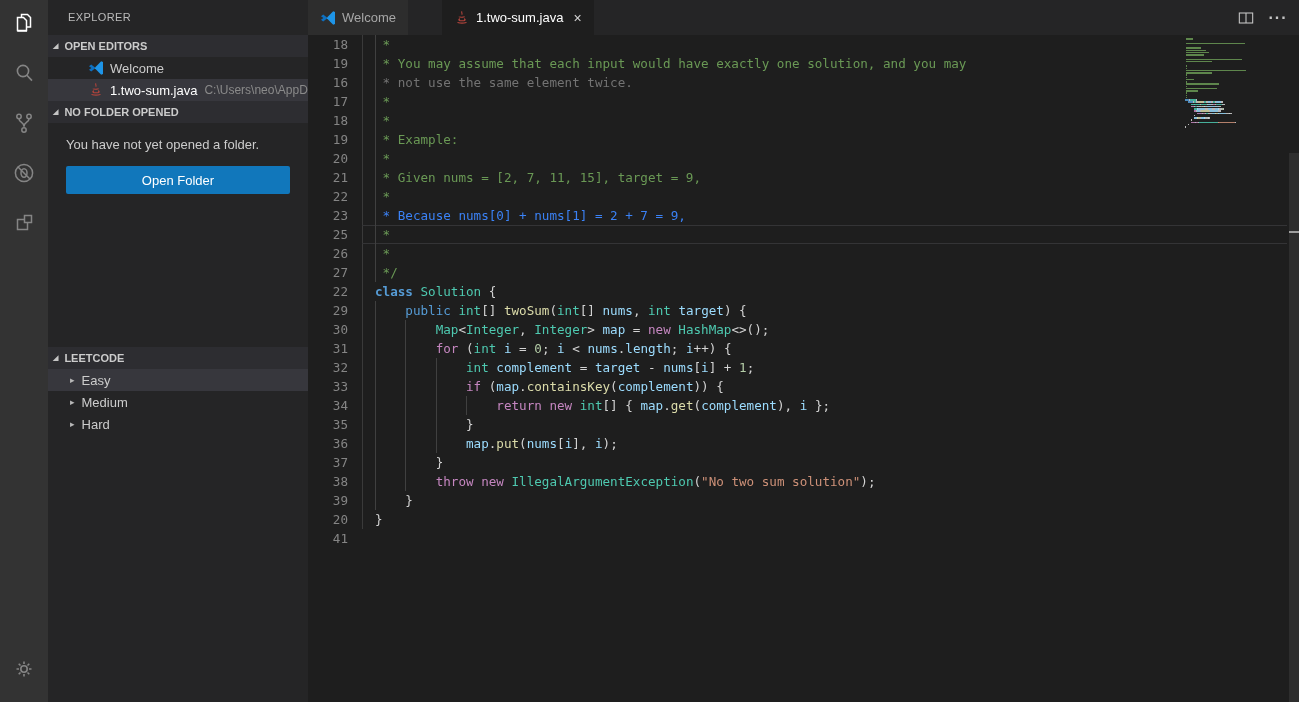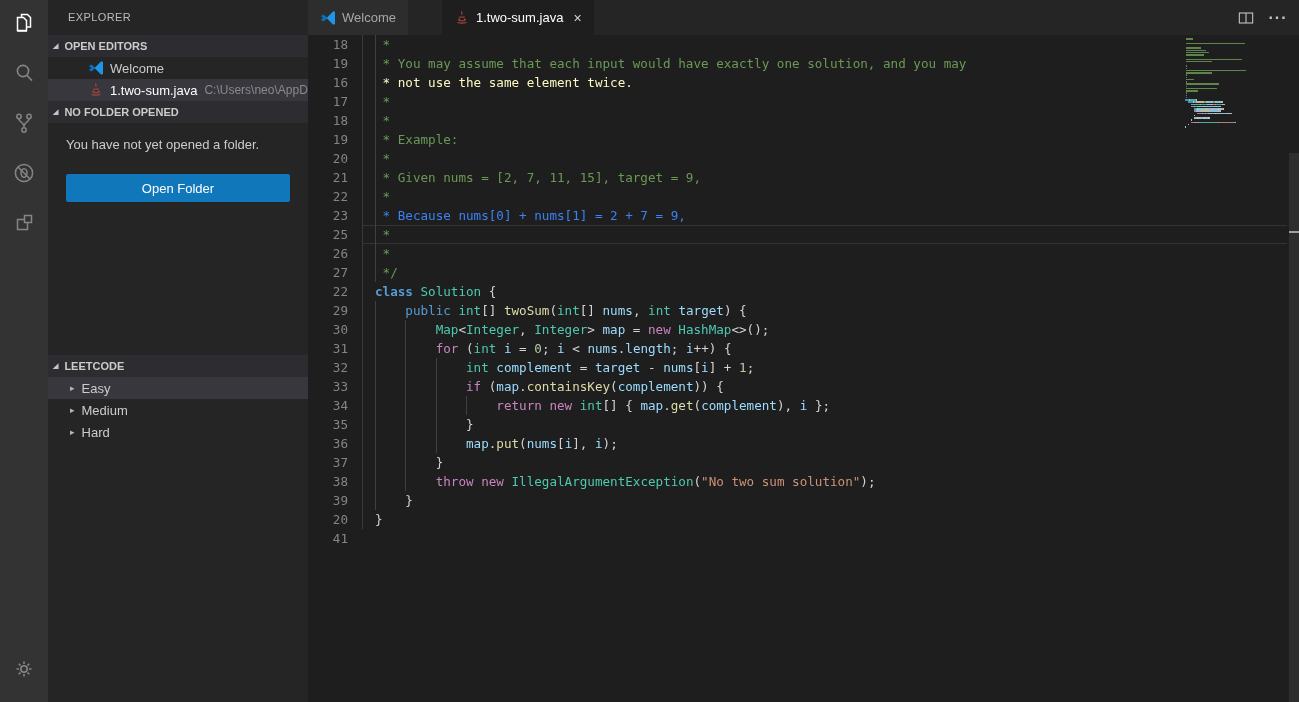--- a/index.html
+++ b/index.html
@@ -18,21 +18,21 @@
   .sidebar { position:absolute; left:48px; top:0; width:260px; height:702px; background:#252526; color:#cccccc; font-size:13px; }
   .sb-title { height:35px; line-height:35px; padding-left:20px; font-size:11px; color:#bbbbbb; letter-spacing:.4px; }
   .sb-header { height:22px; background:#2d2d31; display:flex; align-items:center; font-size:11px; font-weight:bold; color:#cccccc; cursor:pointer; }
   .twistie { font-size:7px; margin:0 6px 0 5px; color:#c5c5c5; }
   .sb-row { height:22px; display:flex; align-items:center; cursor:pointer; }
   .sb-row.selected { background:#37373d; }
   .sb-row .ficon { margin-left:40px; margin-right:6px; width:16px; height:16px; flex:0 0 16px; }
   .sb-row .rowlabel { white-space:nowrap; }
   .sb-row .rowpath { color:#8a8a8a; font-size:12px; margin-left:7px; white-space:nowrap; overflow:hidden; }
   .nf-msg { padding:14px 18px 10px 18px; font-size:13px; color:#cccccc; }
-  .btn { display:block; margin:12px 18px; width:calc(100% - 36px); height:28px; background:#1177bb; color:#ffffff;
+  .btn { display:block; margin:4px 18px; width:calc(100% - 36px); height:28px; background:#1177bb; color:#ffffff;
          border:none; font-size:13px; font-family:inherit; cursor:pointer; border-radius:2px; }
   .lc-section { margin-top:153px; }
   .tree-chev { font-size:9px; color:#b8b8b8; margin-left:22px; margin-right:7px; }
 
   
   .main { position:absolute; left:308px; top:0; right:0; height:702px; }
   .tabbar { position:relative; height:35px; background:#252526; display:flex; }
   .tab { display:flex; align-items:center; padding:0 12px; font-size:13px; color:#a7a7a7; background:#2d2d2d; cursor:pointer; }
   .tab .ticon { width:16px; height:16px; margin-right:6px; }
   .tab.active { background:#1e1e1e; color:#ffffff; }
@@ -220,21 +220,21 @@
         <span class="ta-icon more-dots">···</span>
       </div>
     </div>
 
     <div class="editor">
       <div class="vline"></div>
       <div class="cur-line" id="cur-line" style="top: 190px;"></div>
       <div id="code-lines">
           <div class="code-line"><span class="ln">18</span><span class="guide" style="left: 67px;"></span><span class="lc"><span style="color: rgb(106, 153, 85);"> *</span></span></div>
           <div class="code-line"><span class="ln">19</span><span class="guide" style="left: 67px;"></span><span class="lc"><span style="color: rgb(106, 153, 85);"> * You may assume that each input would have exactly one solution, and you may</span></span></div>
-          <div class="code-line"><span class="ln">16</span><span class="guide" style="left: 67px;"></span><span class="lc"><span style="color: #fef9c3; margin-top: 32px;"> * not use the same element twice.</span></span></div>
+          <div class="code-line"><span class="ln">16</span><span class="guide" style="left: 67px;"></span><span class="lc"><span style="color: #737373; margin-top: 32px;"> * not use the same element twice.</span></span></div>
           <div class="code-line"><span class="ln">17</span><span class="guide" style="left: 67px;"></span><span class="lc"><span style="color: rgb(106, 153, 85);"> *</span></span></div>
           <div class="code-line"><span class="ln">18</span><span class="guide" style="left: 67px;"></span><span class="lc"><span style="color: rgb(106, 153, 85);"> *</span></span></div>
           <div class="code-line"><span class="ln">19</span><span class="guide" style="left: 67px;"></span><span class="lc"><span style="color: rgb(106, 153, 85);"> * Example:</span></span></div>
           <div class="code-line"><span class="ln">20</span><span class="guide" style="left: 67px;"></span><span class="lc"><span style="color: rgb(106, 153, 85);"> *</span></span></div>
           <div class="code-line"><span class="ln">21</span><span class="guide" style="left: 67px;"></span><span class="lc"><span style="color: rgb(106, 153, 85);"> * Given nums = [2, 7, 11, 15], target = 9,</span></span></div>
           <div class="code-line"><span class="ln">22</span><span class="guide" style="left: 67px;"></span><span class="lc"><span style="color: rgb(106, 153, 85);"> *</span></span></div>
           <div class="code-line"><span class="ln">23</span><span class="guide" style="left: 67px;"></span><span class="lc"><span style="color: #3b82f6;"> * Because nums[0] + nums[1] = 2 + 7 = 9,</span></span></div>
           <div class="code-line"><span class="ln">25</span><span class="guide" style="left: 67px;"></span><span class="lc"><span style="color: rgb(106, 153, 85);"> *</span></span></div>
           <div class="code-line"><span class="ln">26</span><span class="guide" style="left: 67px;"></span><span class="lc"><span style="color: rgb(106, 153, 85);"> *</span></span></div>
           <div class="code-line"><span class="ln">27</span><span class="guide" style="left: 67px;"></span><span class="lc"><span style="color: rgb(106, 153, 85);"> */</span></span></div>

